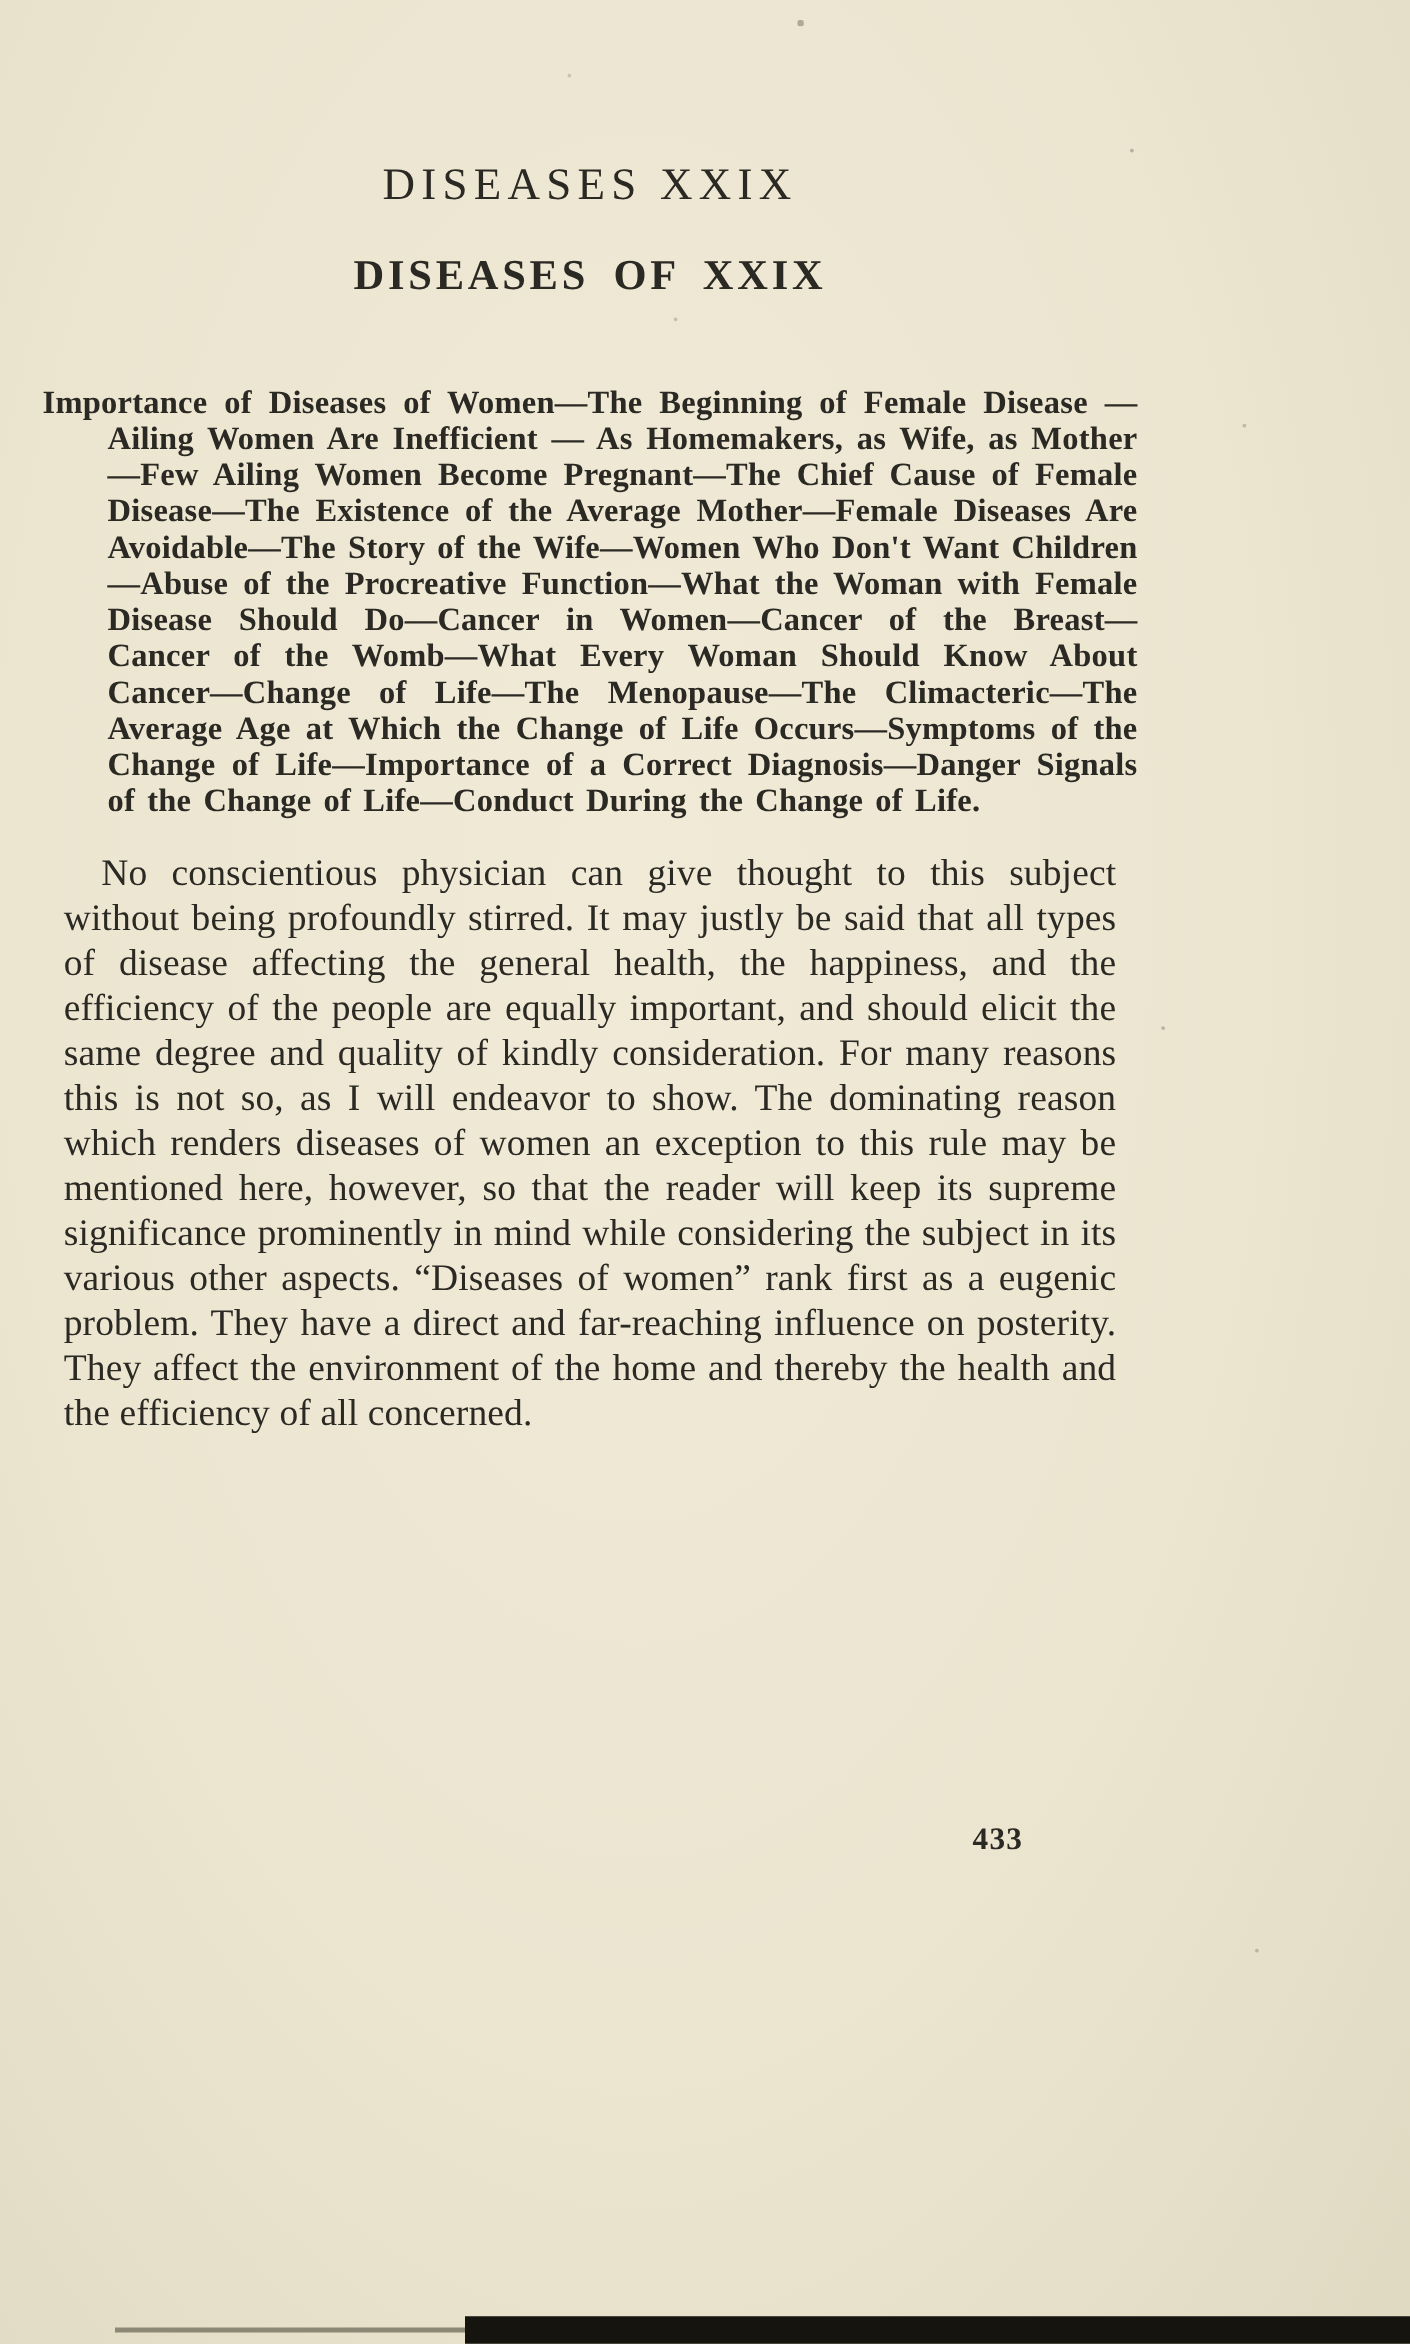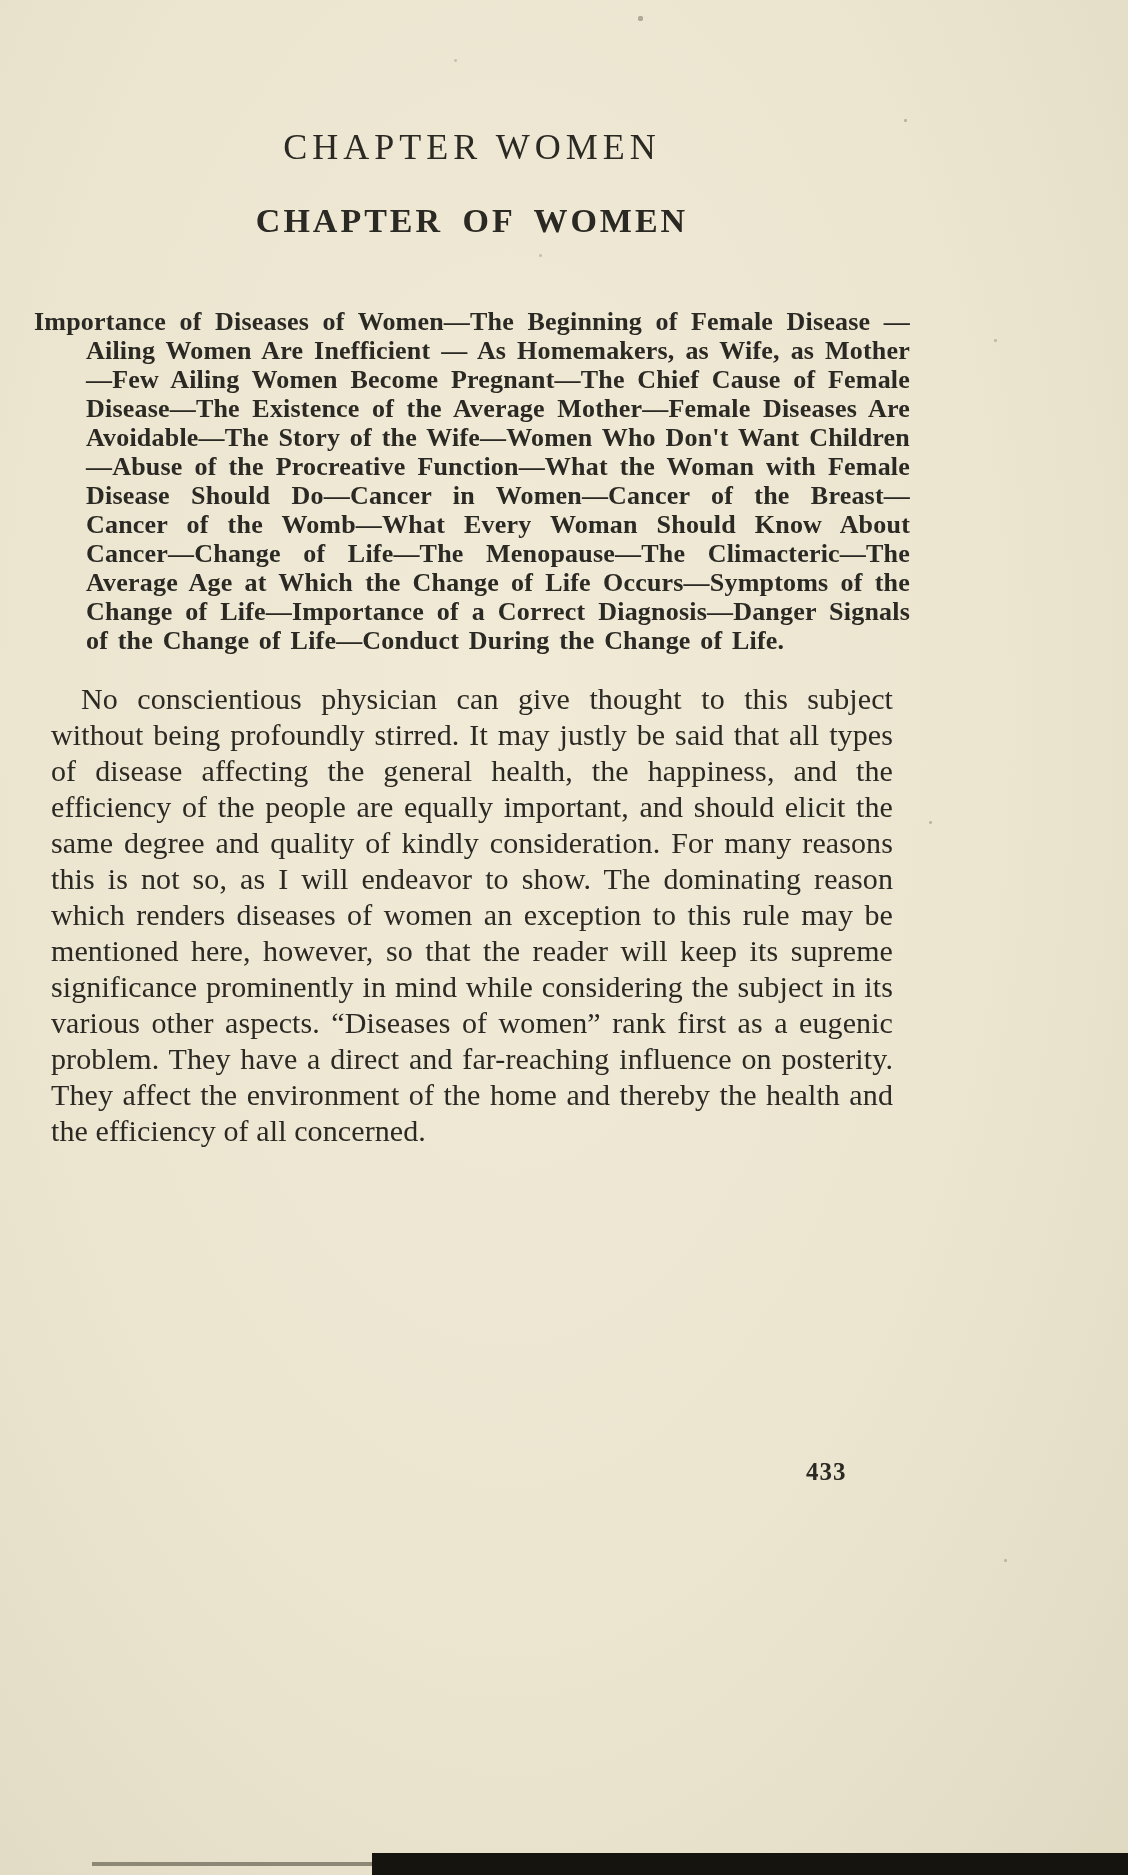--- a/index.html
+++ b/index.html
@@ -59,21 +59,21 @@
     text-align:justify;
     text-indent:30px;
     letter-spacing:0.1px;
   }
   .body.first{
     margin-top:26px;
   }
   .page-number{
     position:absolute;
     top:1458px;
-    left:806px;
+    left:778px;
     font-size:25px;
     font-weight:700;
     letter-spacing:1px;
   }
   .scan-bar{
     position:absolute;
     bottom:0; left:372px; right:0;
     height:22px;
     background:#16140e;
   }
@@ -97,22 +97,22 @@
       1005px 1560px 0 1px rgba(60,55,45,.25),
       455px 60px 0 1px rgba(60,55,45,.2);
     border-radius:50%;
   }
 </style>
 </head>
 <body>
 
 <div class="scan">
   <div class="page-inner">
-    <h1 class="chapter">CHAPTER WOMEN</h1>
-    <h2 class="title">CHAPTER OF WOMEN</h2>
+    <h1 class="chapter">DISEASES XXIX</h1>
+    <h2 class="title">DISEASES OF XXIX</h2>
     <p class="synopsis">Importance of Diseases of Women—The Beginning of Female Disease — Ailing Women Are Inefficient — As Homemakers, as Wife, as Mother—Few Ailing Women Become Pregnant—The Chief Cause of Female Disease—The Existence of the Average Mother—Female Diseases Are Avoidable—The Story of the Wife—Women Who Don't Want Children—Abuse of the Procreative Function—What the Woman with Female Disease Should Do—Cancer in Women—Cancer of the Breast—Cancer of the Womb—What Every Woman Should Know About Cancer—Change of Life—The Menopause—The Climacteric—The Average Age at Which the Change of Life Occurs—Symptoms of the Change of Life—Importance of a Correct Diagnosis—Danger Signals of the Change of Life—Conduct During the Change of Life.</p>
     <p class="body first">No conscientious physician can give thought to this subject without being profoundly stirred.  It may justly be said that all types of disease affecting the general health, the happiness, and the efficiency of the people are equally important, and should elicit the same degree and quality of kindly consideration.  For many reasons this is not so, as I will endeavor to show.  The dominating reason which renders diseases of women an exception to this rule may be mentioned here, however, so that the reader will keep its supreme significance prominently in mind while considering the subject in its various other aspects.  “Diseases of women” rank first as a eugenic problem.  They have a direct and far-reaching influence on posterity.  They affect the environment of the home and thereby the health and the efficiency of all concerned.</p>
   </div>
   <div class="page-number">433</div>
   <div class="speckles"></div>
   <div class="scan-line"></div>
   <div class="scan-bar"></div>
 </div>
 
 </body></html>

